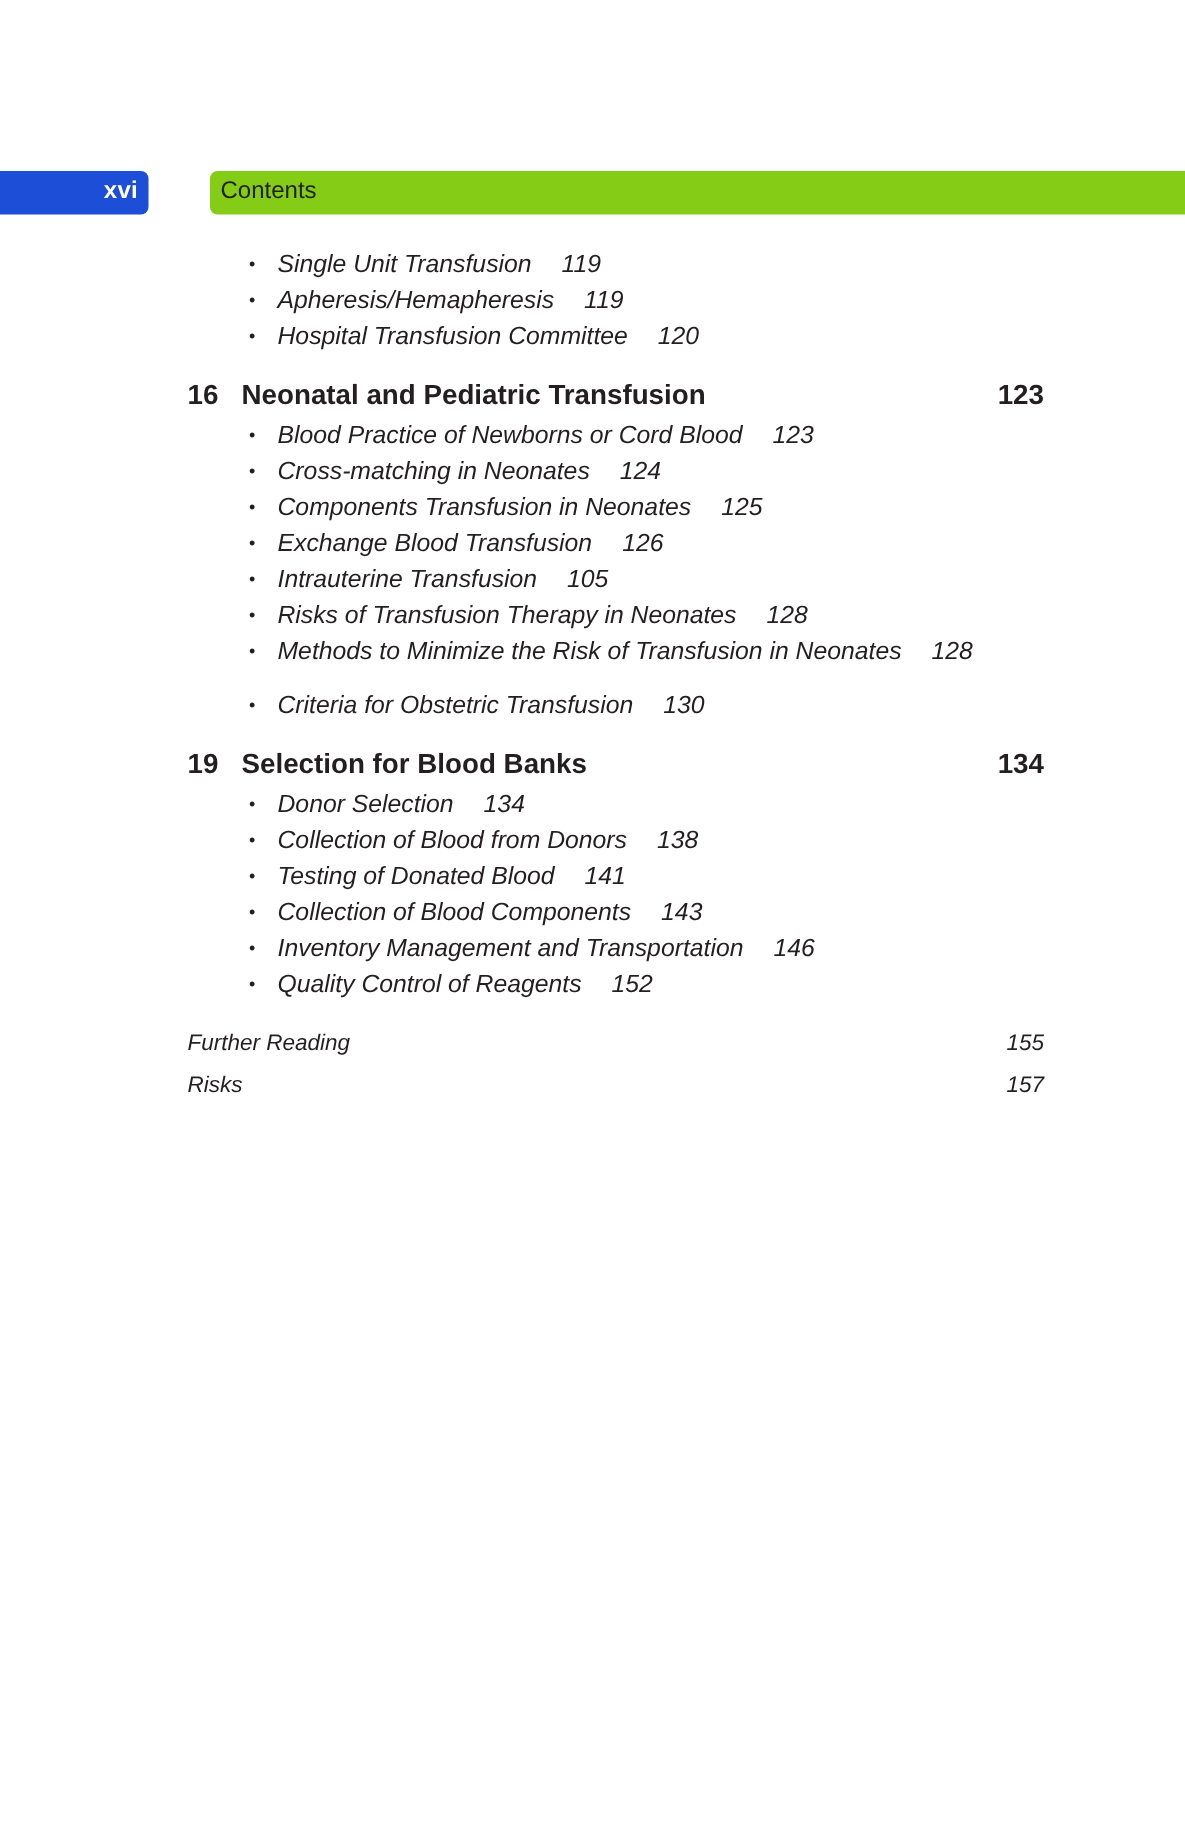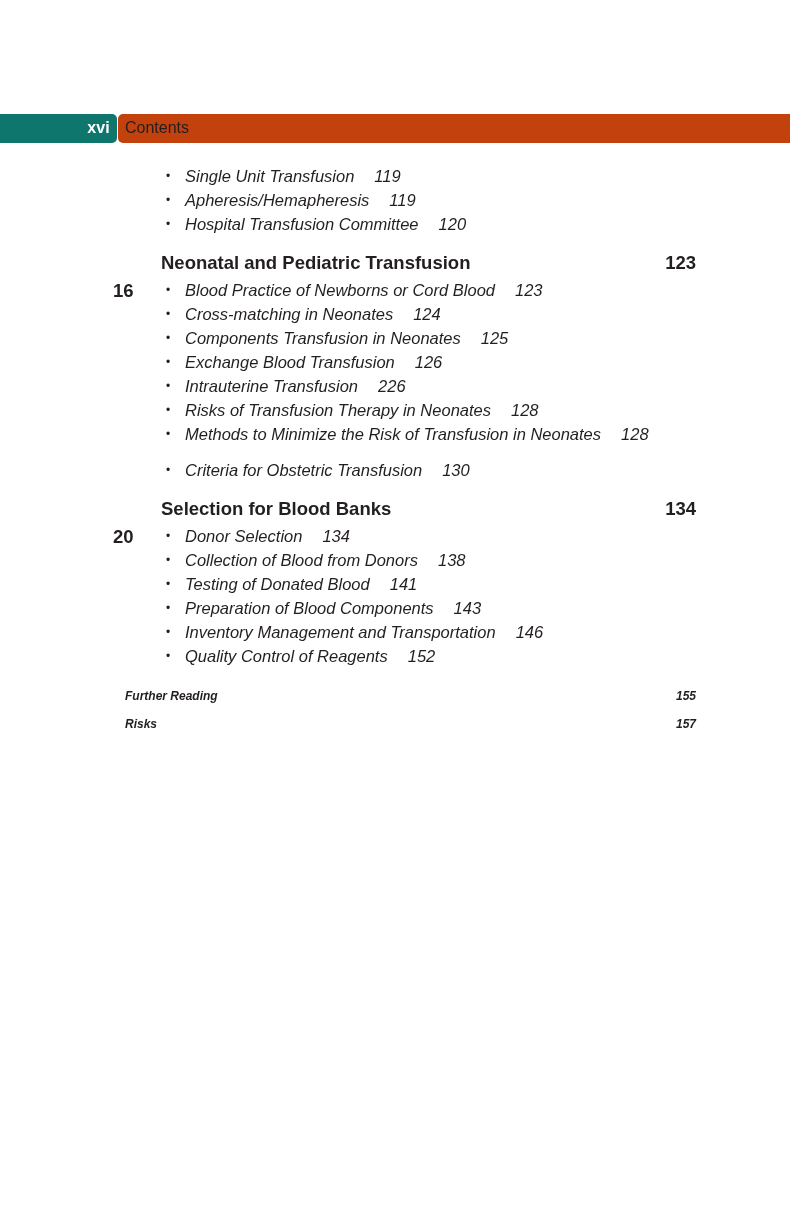--- a/index.html
+++ b/index.html
@@ -19,41 +19,41 @@
     position: absolute;
     top: 114px;
     left: 0;
     width: 790px;
     height: 29px;
   }
   .folio-box {
     position: absolute;
     left: 0;
     top: 0;
-    width: 117px;
+    width: 99px;
     height: 29px;
-    background: #0f766e;
+    background: #1d4ed8;
     border-radius: 0 5px 5px 0;
   }
   .folio-text {
     position: absolute;
     right: 7px;
     top: 5px;
     font-size: 16px;
     font-weight: bold;
     color: #ffffff;
     letter-spacing: 0.2px;
   }
   .running-bar {
     position: absolute;
-    left: 118px;
+    left: 140px;
     top: 0;
     right: 0;
     height: 29px;
-    background: #c2410c;
+    background: #84cc16;
     border-radius: 5px 0 0 5px;
     padding-left: 16px;
   }
   .running-text {
     position: absolute;
     left: 7px;
     top: 5px;
     font-size: 16px;
     color: #231f20;
   }
@@ -92,38 +92,37 @@
   .chapter {
     position: relative;
     height: 30px;
     line-height: 30px;
     font-size: 18.5px;
     font-weight: bold;
     color: #231f20;
   }
   .chapter-num {
     position: absolute;
-    left: 113px;
-    margin-top: 28px;
+    left: 125px;
   }
   .chapter-title {
     position: absolute;
     left: 161px;
     text-align: center;
   }
   .chapter-page {
     position: absolute;
     right: 94px;
   }
   .back {
     position: relative;
     height: 28px;
     line-height: 28px;
-    font-size: 12px;
-    font-weight: bold;
+    font-size: 15px;
+    font-weight: normal;
     font-style: italic;
   }
   .back-title {
     position: absolute;
     left: 125px;
   }
   .back-page {
     position: absolute;
     right: 94px;
   }
@@ -177,21 +176,21 @@
     <li class="sub-item">
       <span class="bullet">•</span>
       <span>Components Transfusion in Neonates</span><span class="sub-page">125</span>
     </li>
     <li class="sub-item">
       <span class="bullet">•</span>
       <span>Exchange Blood Transfusion</span><span class="sub-page">126</span>
     </li>
     <li class="sub-item">
       <span class="bullet">•</span>
-      <span>Intrauterine Transfusion</span><span class="sub-page">226</span>
+      <span>Intrauterine Transfusion</span><span class="sub-page">105</span>
     </li>
     <li class="sub-item">
       <span class="bullet">•</span>
       <span>Risks of Transfusion Therapy in Neonates</span><span class="sub-page">128</span>
     </li>
     <li class="sub-item">
       <span class="bullet">•</span>
       <span>Methods to Minimize the Risk of Transfusion in Neonates</span><span class="sub-page">128</span>
     </li>
   </ul>
@@ -199,40 +198,40 @@
   <div class="gap-before-chapter"></div>
   <ul class="sub-list">
     <li class="sub-item">
       <span class="bullet">•</span>
       <span>Criteria for Obstetric Transfusion</span><span class="sub-page">130</span>
     </li>
   </ul>
 
   <div class="gap-before-chapter"></div>
   <div class="chapter">
-    <span class="chapter-num">20</span>
+    <span class="chapter-num">19</span>
     <span class="chapter-title">Selection for Blood Banks</span>
     <span class="chapter-page">134</span>
   </div>
   <ul class="sub-list">
     <li class="sub-item">
       <span class="bullet">•</span>
       <span>Donor Selection</span><span class="sub-page">134</span>
     </li>
     <li class="sub-item">
       <span class="bullet">•</span>
       <span>Collection of Blood from Donors</span><span class="sub-page">138</span>
     </li>
     <li class="sub-item">
       <span class="bullet">•</span>
       <span>Testing of Donated Blood</span><span class="sub-page">141</span>
     </li>
     <li class="sub-item">
       <span class="bullet">•</span>
-      <span>Preparation of Blood Components</span><span class="sub-page">143</span>
+      <span>Collection of Blood Components</span><span class="sub-page">143</span>
     </li>
     <li class="sub-item">
       <span class="bullet">•</span>
       <span>Inventory Management and Transportation</span><span class="sub-page">146</span>
     </li>
     <li class="sub-item">
       <span class="bullet">•</span>
       <span>Quality Control of Reagents</span><span class="sub-page">152</span>
     </li>
   </ul>

